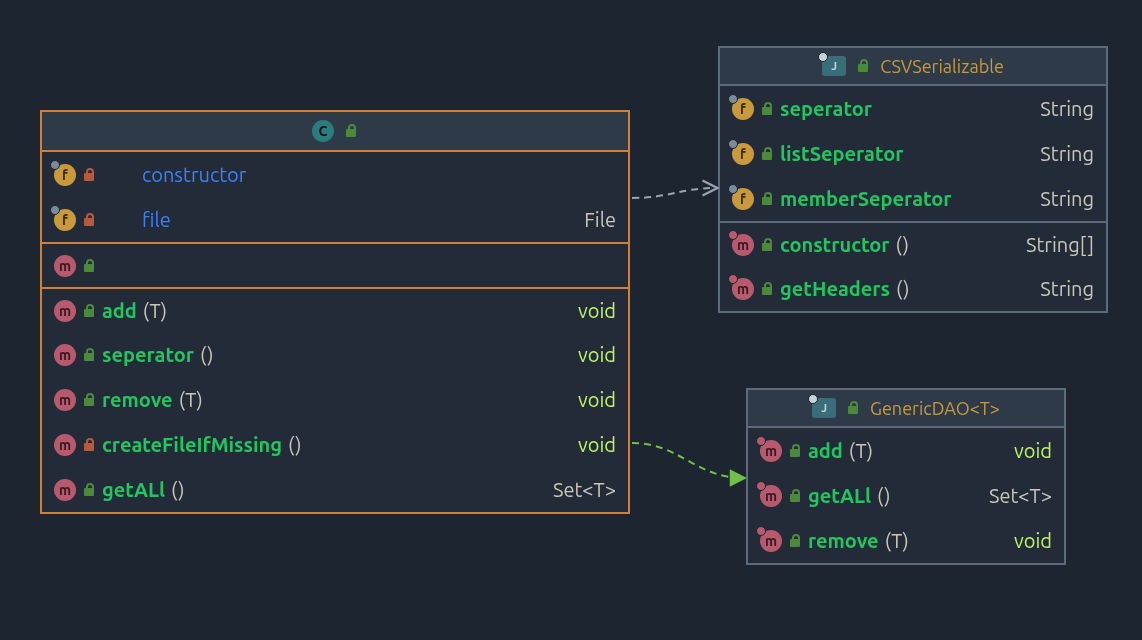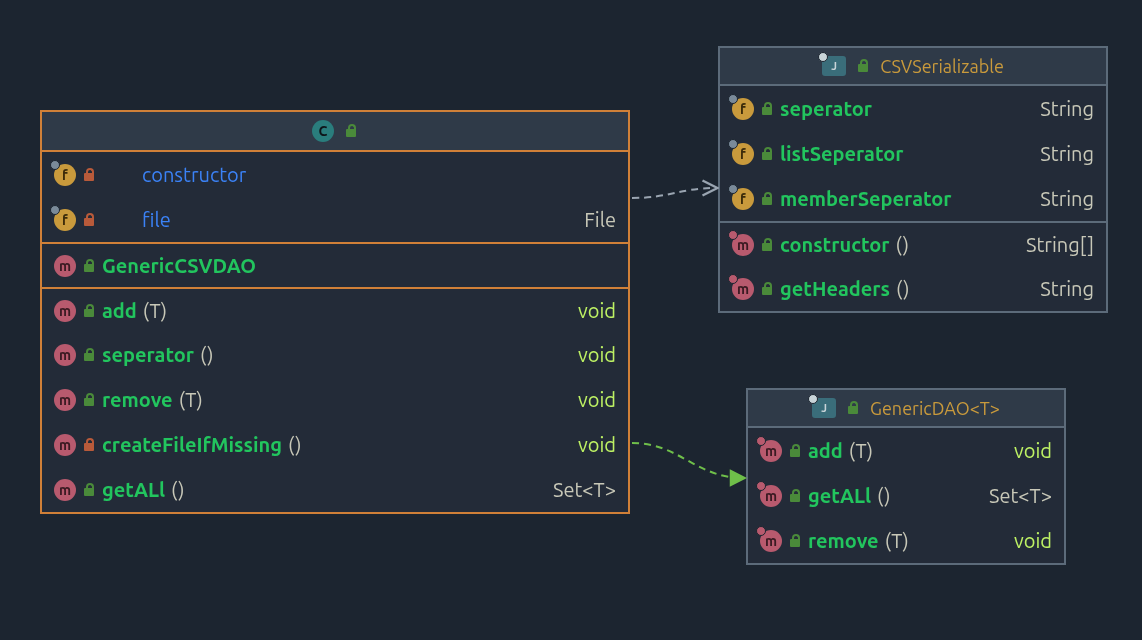--- a/index.html
+++ b/index.html
@@ -128,21 +128,20 @@
     <span class="icon-f"><span class="circ-overlay"></span>f</span>
     <span class="lock lock-red"></span>
     <span class="name-red">file</span>
     <span class="spacer"></span>
     <span class="type-white">File</span>
   </div>
 
   <div class="row section-divider">
     <span class="icon-m">m</span>
     <span class="lock lock-green"></span>
-    <span class="name-blue">GenericCSVDAO</span>
   </div>
 
   <div class="row section-divider">
     <span class="icon-m">m</span>
     <span class="lock lock-green"></span>
     <span class="name-blue">add</span>
       <span class="paren">(T)</span>
     <span class="spacer"></span>
     <span class="type-void">void</span>
   </div>

